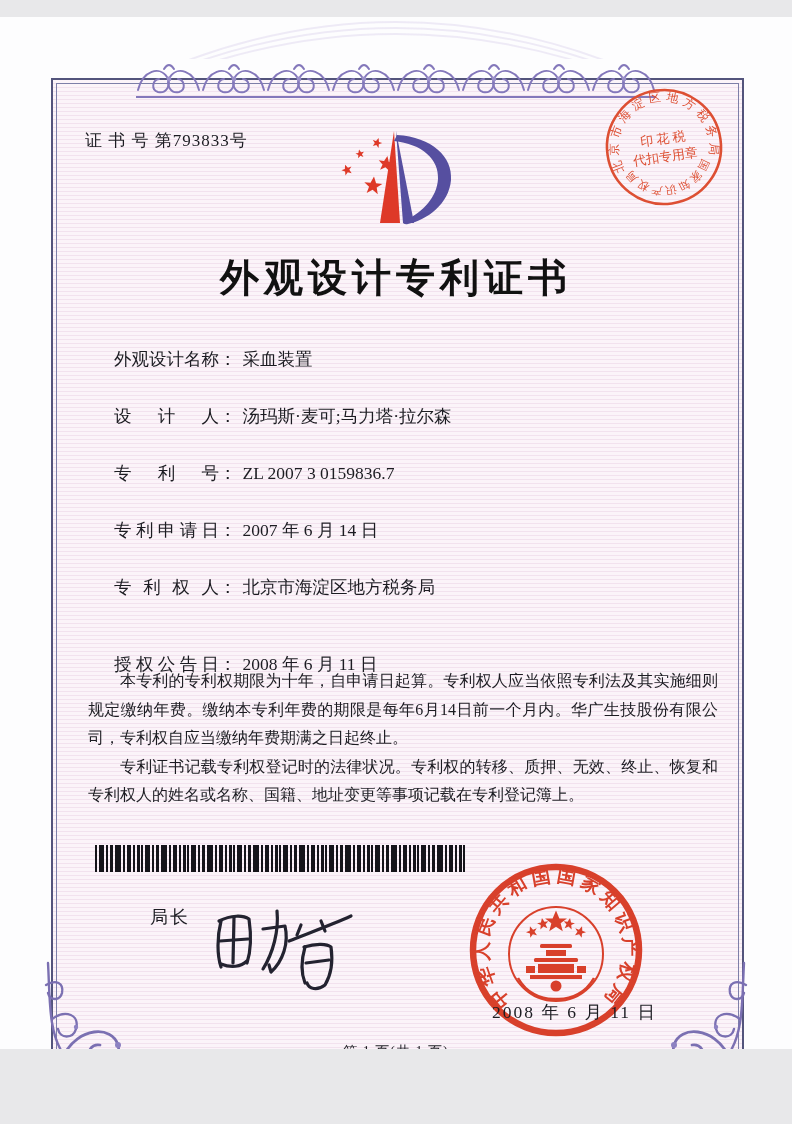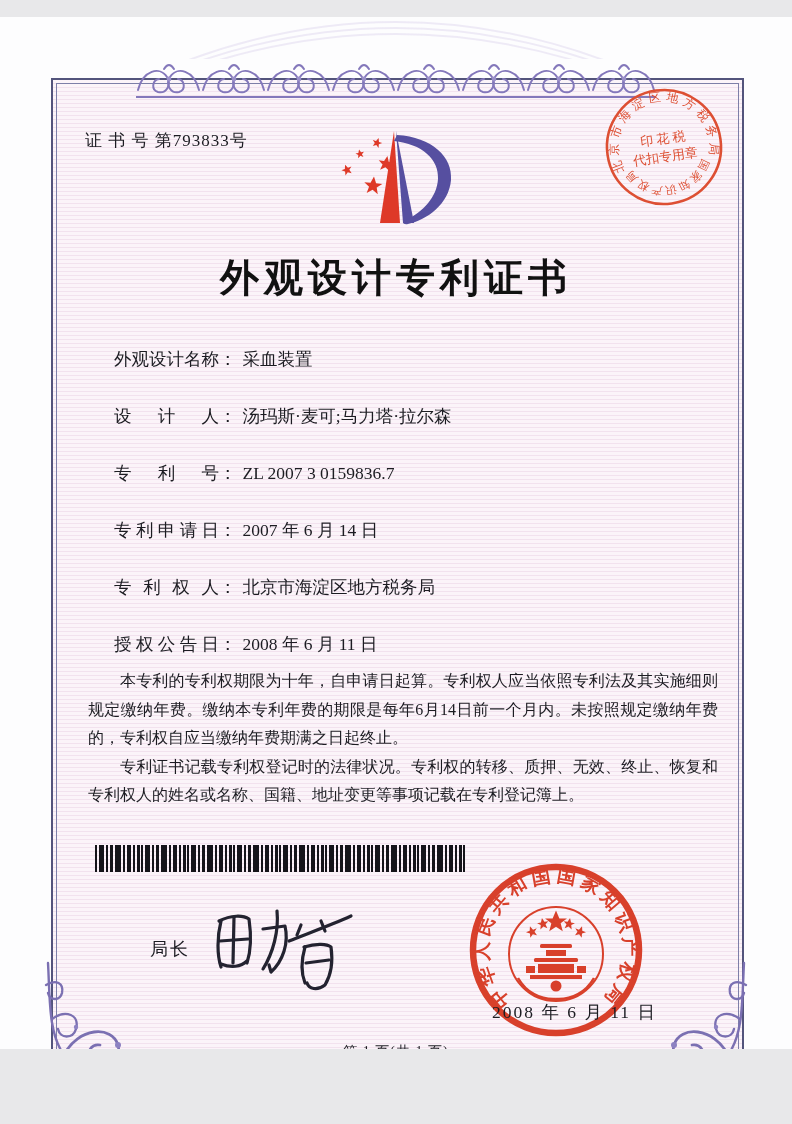--- a/index.html
+++ b/index.html
@@ -30,21 +30,21 @@
   }
   .field{position:absolute;left:114px;font-size:17.5px;white-space:nowrap;}
   .flabel{display:inline-block;width:105px;text-align:justify;text-align-last:justify;}
   .fcolon{display:inline-block;margin-right:6px;}
   .body-text{
     position:absolute;left:88px;top:650px;width:630px;
     font-size:16px;line-height:28.5px;text-align:justify;
   }
   .body-text p{margin:0;text-indent:2em;}
   .barcode{position:absolute;left:95px;top:828px;}
-  .sig-row{position:absolute;left:150px;top:920px;font-size:18px;letter-spacing:2px;}
+  .sig-row{position:absolute;left:150px;top:888px;font-size:18px;letter-spacing:2px;}
   .sig-svg{position:absolute;left:205px;top:886px;}
   .sig-name-hidden{position:absolute;left:220px;top:905px;opacity:0;font-size:14px;}
   .seal{position:absolute;left:468px;top:845px;}
   .seal-date{position:absolute;left:492px;top:983px;font-size:17.5px;letter-spacing:2px;z-index:5;}
   .footer{position:absolute;left:0;right:0;top:1026px;text-align:center;font-size:14px;letter-spacing:1px;}
   svg text{font-family:"Liberation Serif","DejaVu Serif",serif;}
 </style>
 </head>
 <body>
 
@@ -152,26 +152,26 @@
   </div>
   <div class="field" style="top:444px">
     <span class="flabel">专利号</span><span class="fcolon">：</span><span>ZL 2007 3 0159836.7</span>
   </div>
   <div class="field" style="top:501px">
     <span class="flabel">专利申请日</span><span class="fcolon">：</span><span>2007 年 6 月 14 日</span>
   </div>
   <div class="field" style="top:558px">
     <span class="flabel">专利权人</span><span class="fcolon">：</span><span>北京市海淀区地方税务局</span>
   </div>
-  <div class="field" style="top:615px">
+  <div class="field" style="top:635px">
     <span class="flabel">授权公告日</span><span class="fcolon">：</span><span>2008 年 6 月 11 日</span>
   </div>
 
   <div class="body-text">
-    <p>本专利的专利权期限为十年，自申请日起算。专利权人应当依照专利法及其实施细则规定缴纳年费。缴纳本专利年费的期限是每年6月14日前一个月内。未按照规定缴纳年费的，专利权自应当缴纳年费期满之日起终止。</p>
+    <p>本专利的专利权期限为十年，自申请日起算。专利权人应当依照专利法及其实施细则规定缴纳年费。缴纳本专利年费的期限是每年6月14日前一个月内。华广生技股份有限公司，专利权自应当缴纳年费期满之日起终止。</p>
     <p>专利证书记载专利权登记时的法律状况。专利权的转移、质押、无效、终止、恢复和专利权人的姓名或名称、国籍、地址变更等事项记载在专利登记簿上。</p>
   </div>
 
   <svg class="barcode" width="370" height="27" viewBox="0 0 370 27">
     <defs>
       <pattern id="bc" width="46" height="27" patternUnits="userSpaceOnUse">
         <g fill="#15151a">
           <rect x="0" width="2" height="27"></rect>
             <rect x="4" width="5" height="27"></rect>
           <rect x="11" width="2" height="27"></rect>

